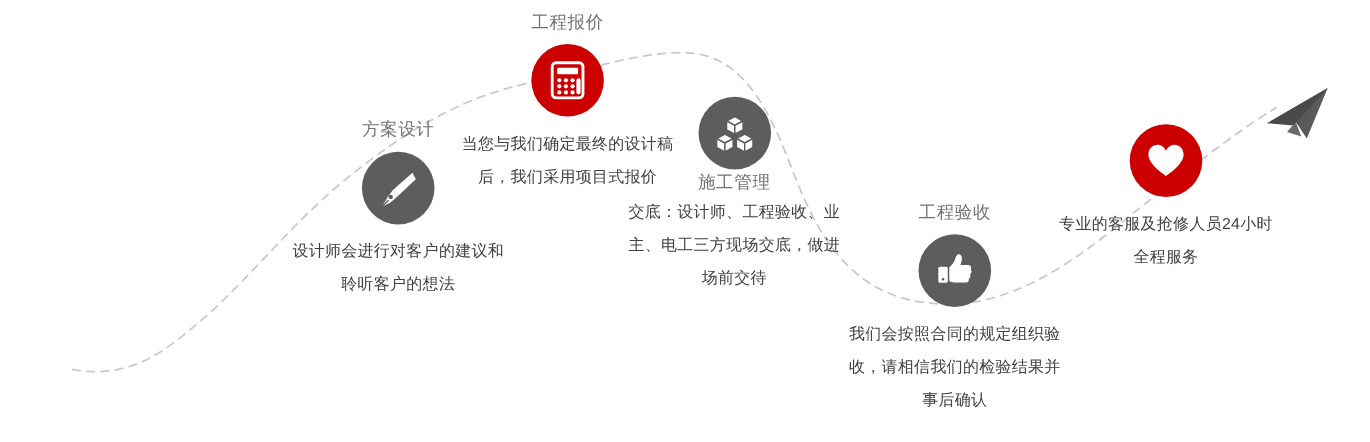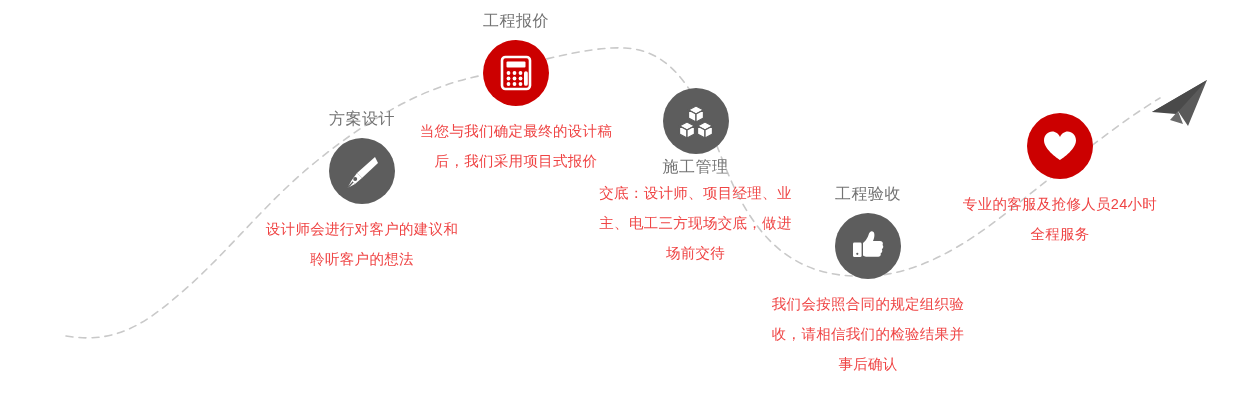--- a/index.html
+++ b/index.html
@@ -43,34 +43,34 @@
     margin: 8px auto 10px auto;
     display: flex;
     align-items: center;
     justify-content: center;
     position: relative;
   }
   .step-icon svg { display: block; }
   .step-desc {
     font-size: 14.5px;
     line-height: 30px;
-    color: #ef4444;
+    color: #404040;
     letter-spacing: 0.3px;
   }
   
   .step.title-below .step-title { order: 2; margin-top: -2px; }
   .step.title-below .step-icon { order: 1; }
   .step.title-below .step-desc { order: 3; }
   .step.title-below { display: flex; flex-direction: column; }
 
   
   #step-1 { left: 115px; top: 188px; }
   #step-2 { left: 262px; top: 108px; }
   #step-3 { left: 416px; top: 10px; }
-  #step-4 { left: 593px; top: 88px; width: 205px; }
+  #step-4 { left: 565px; top: 88px; width: 205px; }
   #step-5 { left: 768px; top: 183px; }
   #step-6 { left: 960px; top: 105px; }
 
   #step-4 .step-icon { margin-top: 0; margin-bottom: 4px; }
 </style>
 </head>
 <body>
 
 <div id="flow-root">
 
@@ -141,21 +141,21 @@
           <path d="M 27.5 9 L 27.5 17 L 20 21 L 20 13 Z"></path>
           <path d="M 11 21 L 18.5 25 L 11 29 L 3.5 25 Z"></path>
           <path d="M 3.5 25 L 11 29 L 11 37 L 3.5 33 Z"></path>
           <path d="M 18.5 25 L 18.5 33 L 11 37 L 11 29 Z"></path>
           <path d="M 29 21 L 36.5 25 L 29 29 L 21.5 25 Z"></path>
           <path d="M 21.5 25 L 29 29 L 29 37 L 21.5 33 Z"></path>
           <path d="M 36.5 25 L 36.5 33 L 29 37 L 29 29 Z"></path>
         </g>
       </svg>
     </div>
-    <div class="step-desc">交底：设计师、项目经理、业主、电工三方现场交底，做进场前交待</div>
+    <div class="step-desc">交底：设计师、工程验收、业主、电工三方现场交底，做进场前交待</div>
   </div>
 
   <div class="step" id="step-5">
     <div class="step-title">工程验收</div>
     <div class="step-icon" style="background:#5d5d5d">
       <svg width="38" height="38" viewBox="0 0 38 38">
         <path d="M 14 16 C 14 16, 18 13, 19.5 8 C 20.5 4, 23 3.5, 24.5 5
                  C 26 6.5, 25.5 10.5, 24 14 L 31 14
                  C 33.5 14, 34.5 16, 33.5 18 C 34.8 19.3, 34.3 21.3, 32.8 22.2
                  C 33.8 23.6, 33.1 25.6, 31.6 26.3 C 32.3 27.8, 31.2 29.8, 29.3 29.8

